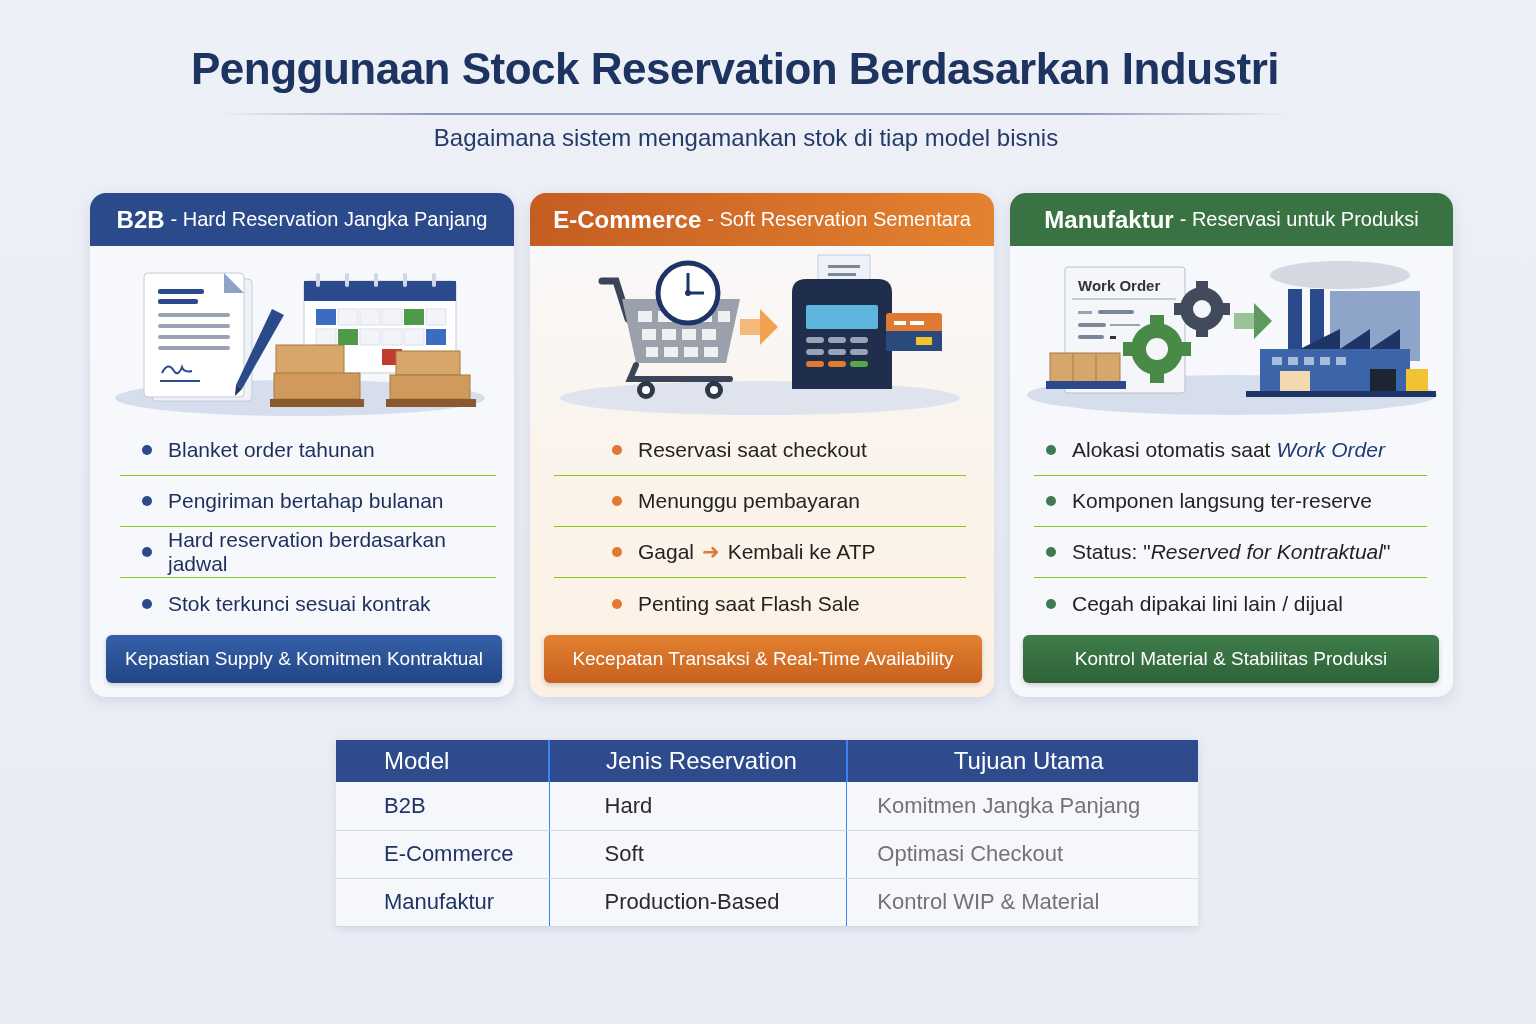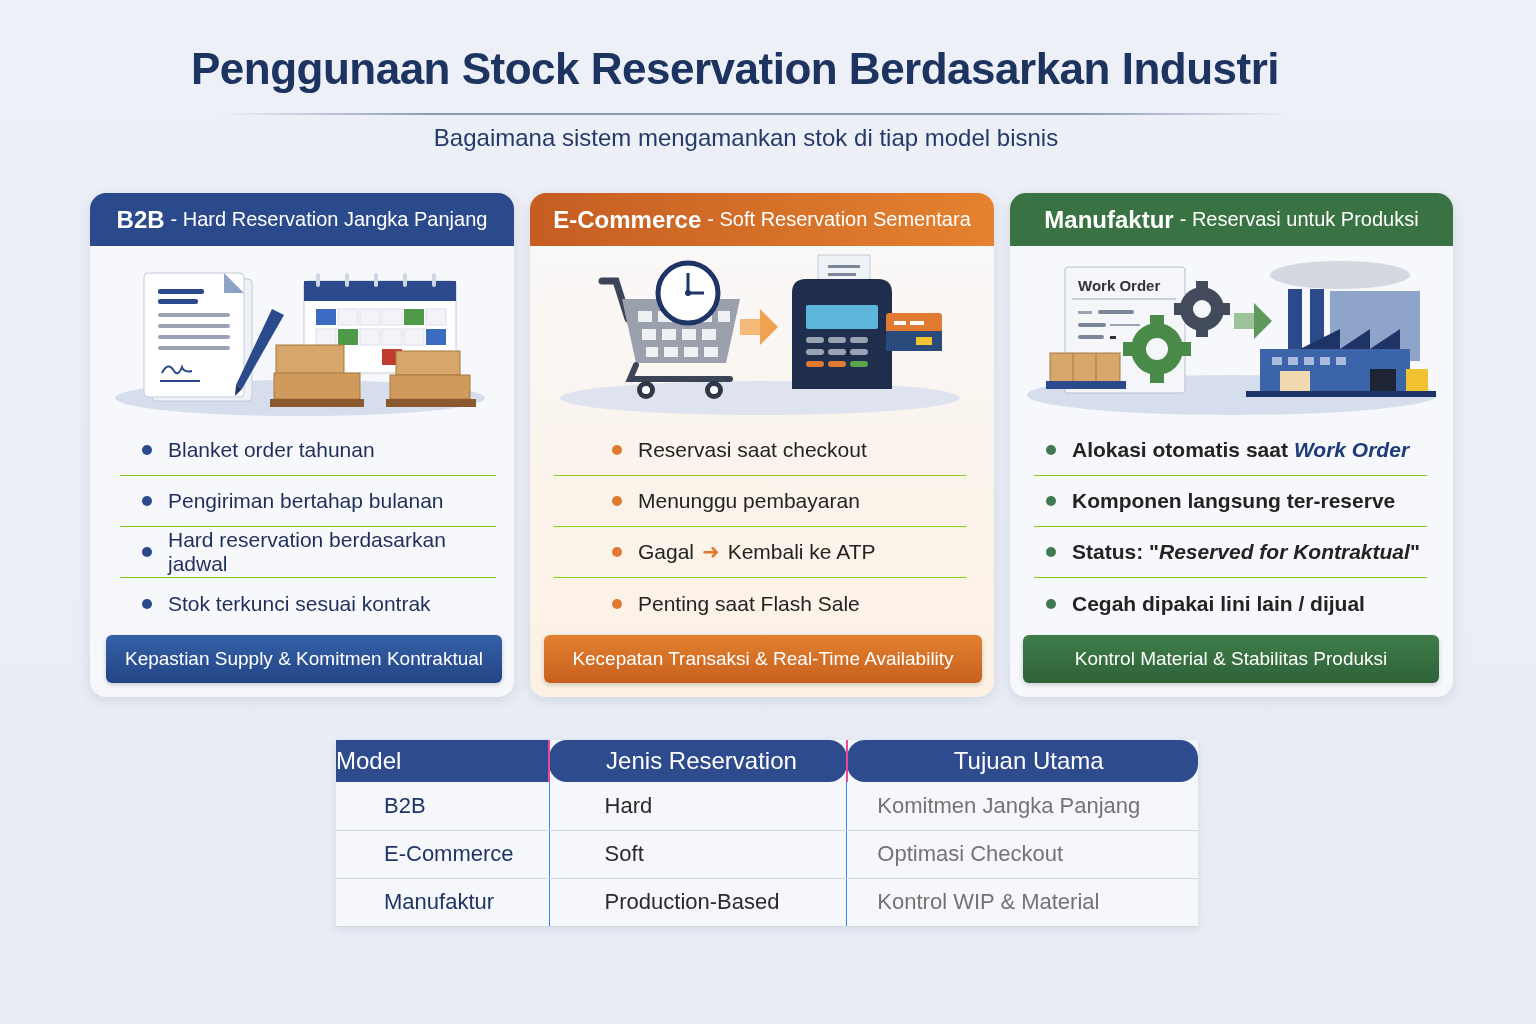--- a/index.html
+++ b/index.html
@@ -43,21 +43,21 @@
   .list { position: absolute; top: 232px; left: 30px; right: 18px; }
   .ecom .list { left: 24px; right: 28px; }
   .mfg .list { left: 24px; right: 26px; }
   .list-item {
     height: 51px; display: flex; align-items: center;
     border-bottom: 1px solid #84cc16; font-size: 21px; color: #1f2d4f;
   }
   .list-item:last-child { border-bottom: none; }
   .b2b .list-item { padding-left: 22px; color: #1e2f5c; }
   .ecom .list-item { padding-left: 58px; color: #232323; }
-  .mfg .list-item { padding-left: 12px; color: #232323; font-weight: bold; }
+  .mfg .list-item { padding-left: 12px; color: #232323; }
   .dot { width: 10px; height: 10px; border-radius: 50%; margin-right: 16px; flex: none; }
   .b2b .dot { background: #2b4a8c; }
   .ecom .dot { background: #e07a32; }
   .mfg .dot { background: #3f7a52; }
   .arrow-inline { color: #e07a32; font-weight: bold; margin: 0 8px; }
   .accent-blue { color: #1d3a7a; font-style: italic; margin-left: 6px; }
   .italic { font-style: italic; }
   .footer-btn {
     position: absolute; top: 442px; height: 48px; border-radius: 6px;
     display: flex; align-items: center; justify-content: center;
@@ -67,23 +67,23 @@
   .b2b .footer-btn { left: 16px; width: 396px; background: linear-gradient(180deg,#3560a8,#234585); }
   .ecom .footer-btn { left: 14px; width: 438px; background: linear-gradient(180deg,#e3812f,#c7601f); }
   .mfg .footer-btn { left: 13px; width: 416px; background: linear-gradient(180deg,#3f7d4a,#2f6238); }
   table.summary {
     position: absolute; top: 740px; left: 336px; width: 862px;
     border-collapse: collapse; background: #f6f7fa;
     box-shadow: 0 2px 8px rgba(40,55,95,0.12);
   }
   table.summary th {
     background: #2d4b8d; color: #fff; font-weight: normal; font-size: 24px;
-    height: 42px; text-align: left; 
-  }
-  table.summary th + th { border-left: 2px solid #ec4899; border-radius: 18px; }
+    height: 42px; text-align: left; padding-left: 48px;
+  }
+  table.summary th + th { border-left: 2px solid #3b82f6; }
   table.summary td {
     height: 48px; font-size: 22px; padding-left: 48px;
     border-bottom: 1px solid #d3d7df; color: #2a2a2a;
   }
   table.summary td + td { border-left: 1px solid #3b82f6; }
   table.summary td:first-child { color: #1f3466; }
   table.summary td:last-child { color: #737373; padding-left: 30px; }
   table.summary th:nth-child(2) { padding-left: 56px; }
   table.summary td:nth-child(2) { padding-left: 55px; }
   table.summary th:last-child { padding-left: 106px; }

